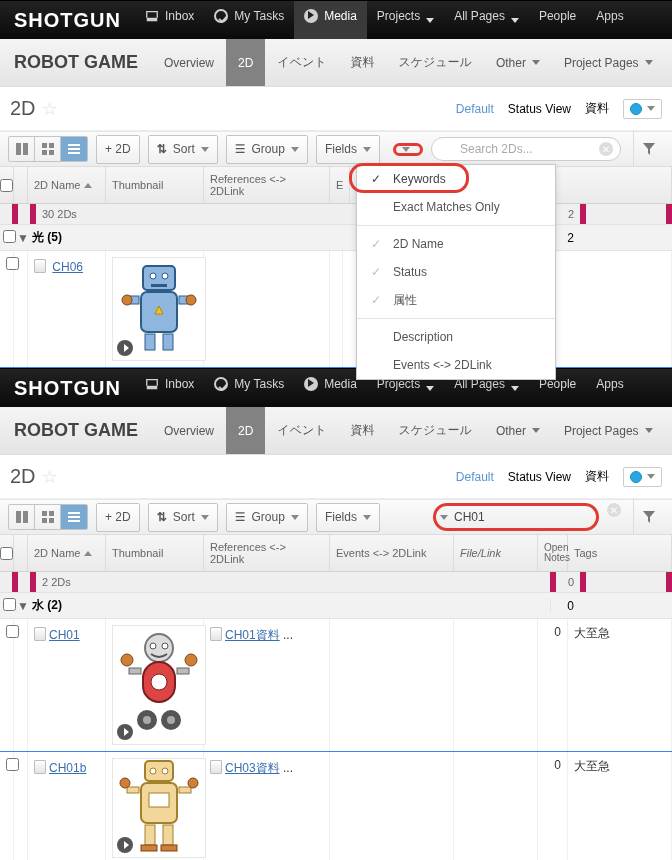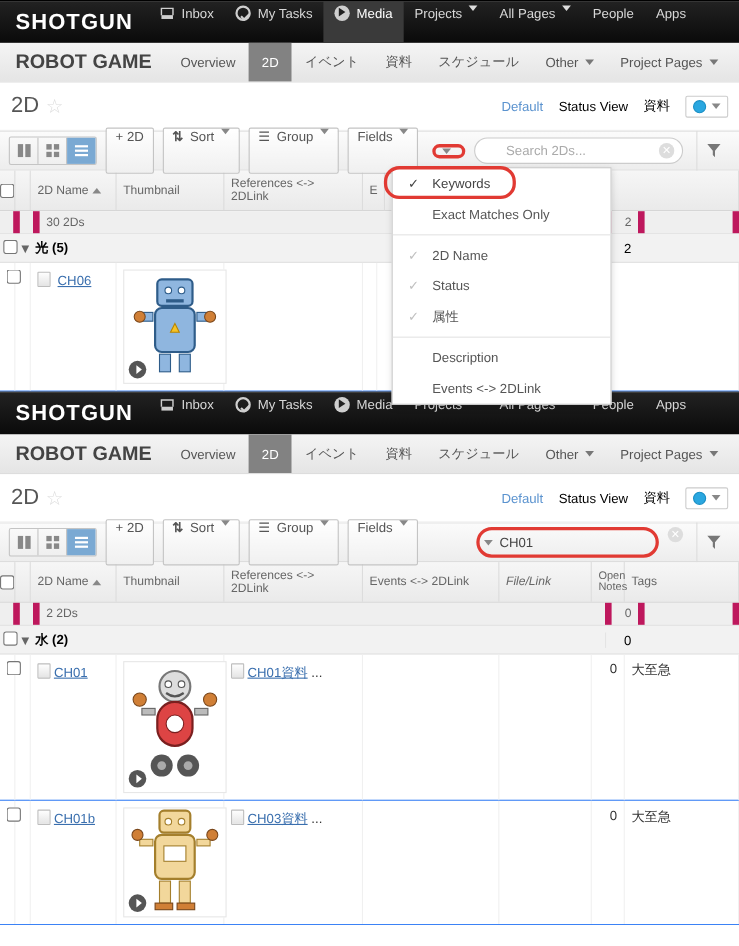--- a/index.html
+++ b/index.html
@@ -3,49 +3,49 @@
 <meta charset="utf-8">
 <style>
   * { box-sizing: border-box; margin: 0; padding: 0; }
   body { font-family: Arial, Helvetica, sans-serif; font-size: 12px; background: #fff; width: 672px; }
 
   .panel { border-top: 1px solid #000; }
 
   
   .topbar { background: linear-gradient(to bottom,#222,#0a0a0a); height: 38px; display: flex; align-items: center; color: #eee; }
   .logo { font-weight: 900; font-size: 20px; letter-spacing: 1px; color: #fff; padding: 0 14px; }
-  .nav-item { display: flex; align-items: flex-start; gap: 6px; height: 100%; padding: 4px 10px; color: #d8d8d8; cursor: pointer; }
+  .nav-item { display: flex; align-items: flex-end; gap: 6px; height: 100%; padding: 16px 10px; color: #d8d8d8; cursor: pointer; }
   .nav-item.active { background: #3a3a3a; color: #fff; }
   .nav-icon { display: inline-block; width: 14px; height: 14px; }
   .icon-circle { width: 14px; height: 14px; border: 2px solid #cfcfcf; border-radius: 50%; position: relative; }
   .icon-circle::after { content:""; position:absolute; left:3px; top:5px; width:6px; height:3px; border-left:2px solid #cfcfcf; border-bottom:2px solid #cfcfcf; transform:rotate(-45deg); }
   .icon-play { position: relative; }
   .icon-play .tri { position:absolute; left:4px; top:2px; width:0; height:0; border-left:6px solid #222; border-top:4px solid transparent; border-bottom:4px solid transparent; }
   .icon-play.outer { width:14px;height:14px;border-radius:50%;background:#cfcfcf; }
   .caret-down { width:0;height:0;border-left:4px solid transparent;border-right:4px solid transparent;border-top:5px solid #ddd; }
 
   
-  .projtabs { height: 36px; background: linear-gradient(to bottom,#f4f4f4,#e5e5e5); border-bottom: 1px solid #ddd; display: flex; align-items: center; }
+  .projtabs { height: 48px; background: linear-gradient(to bottom,#f4f4f4,#e5e5e5); border-bottom: 1px solid #ddd; display: flex; align-items: center; }
   .projname { font-size: 18px; font-weight: bold; color: #444; padding: 0 14px; }
   .ptab { padding: 0 12px; height:100%; display:flex;align-items:center; color:#555; cursor:pointer; gap:6px; }
   .ptab.active { background: #828282; color:#fff; }
   .ptab .caret-down { border-top-color:#777; }
 
   
   .titlerow { height: 44px; display:flex; align-items:center; padding:0 10px; border-bottom:1px solid #eee; }
   .pgtitle { font-size: 20px; color:#555; }
   .star { color:#ddd; font-size:18px; margin-left:6px; cursor:pointer; }
   .titlerow-right { margin-left:auto; display:flex; align-items:center; gap:14px; color:#5b93cf;text-align:right; }
   .titlerow-right .plain { color:#000000; }
   .dot-blue { width:12px;height:12px;border-radius:50%;background:#2aa7e0;display:inline-block;border:1px solid #1a8fc5; }
   .box-btn { border:1px solid #ccc; border-radius:2px; padding:3px 6px; display:flex; align-items:center; gap:5px; background:#fff; }
 
   
   .toolbar { height: 36px; background: linear-gradient(to bottom,#fbfbfb,#ededed); border-top:1px solid #e7e7e7; border-bottom:1px solid #ddd; display:flex; align-items:center; padding: 0 8px; gap:8px; position: relative; }
-  .btn { border:1px solid #c4c4c4; background: linear-gradient(to bottom,#fff,#f0f0f0); height:42px; border-radius:2px; display:flex; padding:0 8px; gap:6px; color:#555; cursor:pointer; font-size:12px; }
+  .btn { border:1px solid #c4c4c4; background: linear-gradient(to bottom,#fff,#f0f0f0); height:29px; border-radius:2px; display:flex; align-items:center; padding:0 8px; gap:6px; color:#555; cursor:pointer; font-size:12px; }
   .btn .caret-down { border-top-color:#888; }
   .seg { display:flex; border:1px solid #c4c4c4; border-radius:2px; overflow:hidden; height:26px; }
   .seg div { width:26px; display:flex;align-items:center;justify-content:center; border-right:1px solid #c4c4c4; cursor:pointer; }
   .seg div:last-child { border-right:none; }
   .seg div.active { background:#7aa9d3; color:#fff; }
   .searchwrap { position: relative; margin-left: auto; display:flex; align-items:center; gap:8px; }
   .search { border:1px solid #ccc; border-radius: 12px; height:24px; width:190px; padding:0 24px 0 28px; font-size:12px; color:#444; }
   .search::placeholder { color:#aaa; }
   .search-clear { position:absolute; right:8px; top:50%; transform:translateY(-50%); width:14px;height:14px;border-radius:50%;background:#ddd;color:#fff;display:flex;align-items:center;justify-content:center;font-size:10px;cursor:pointer; }
   .highlight-circle { border:3px solid #e13a33; border-radius:14px; padding:1px 6px; display:inline-flex; align-items:center; }

